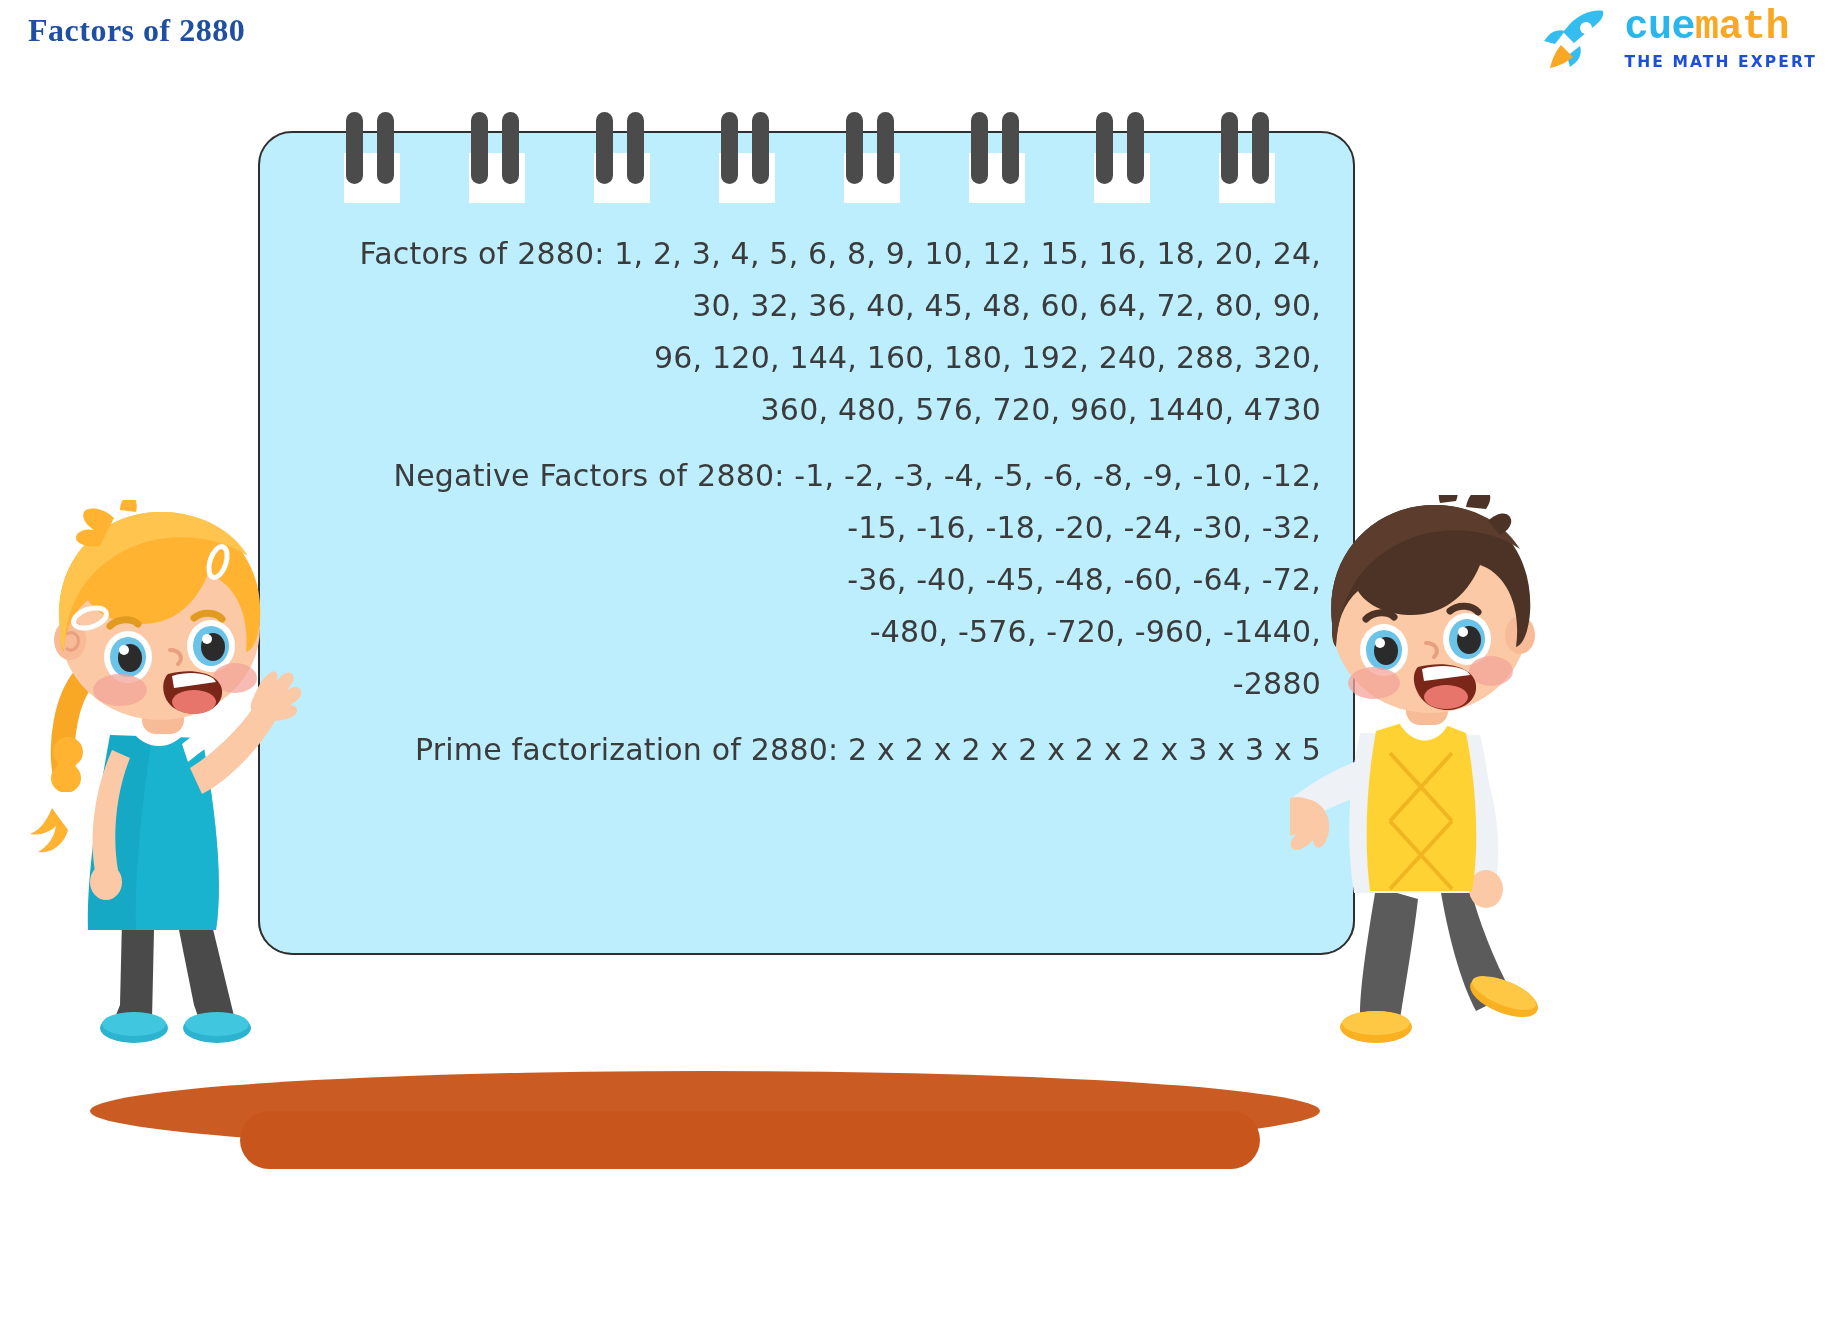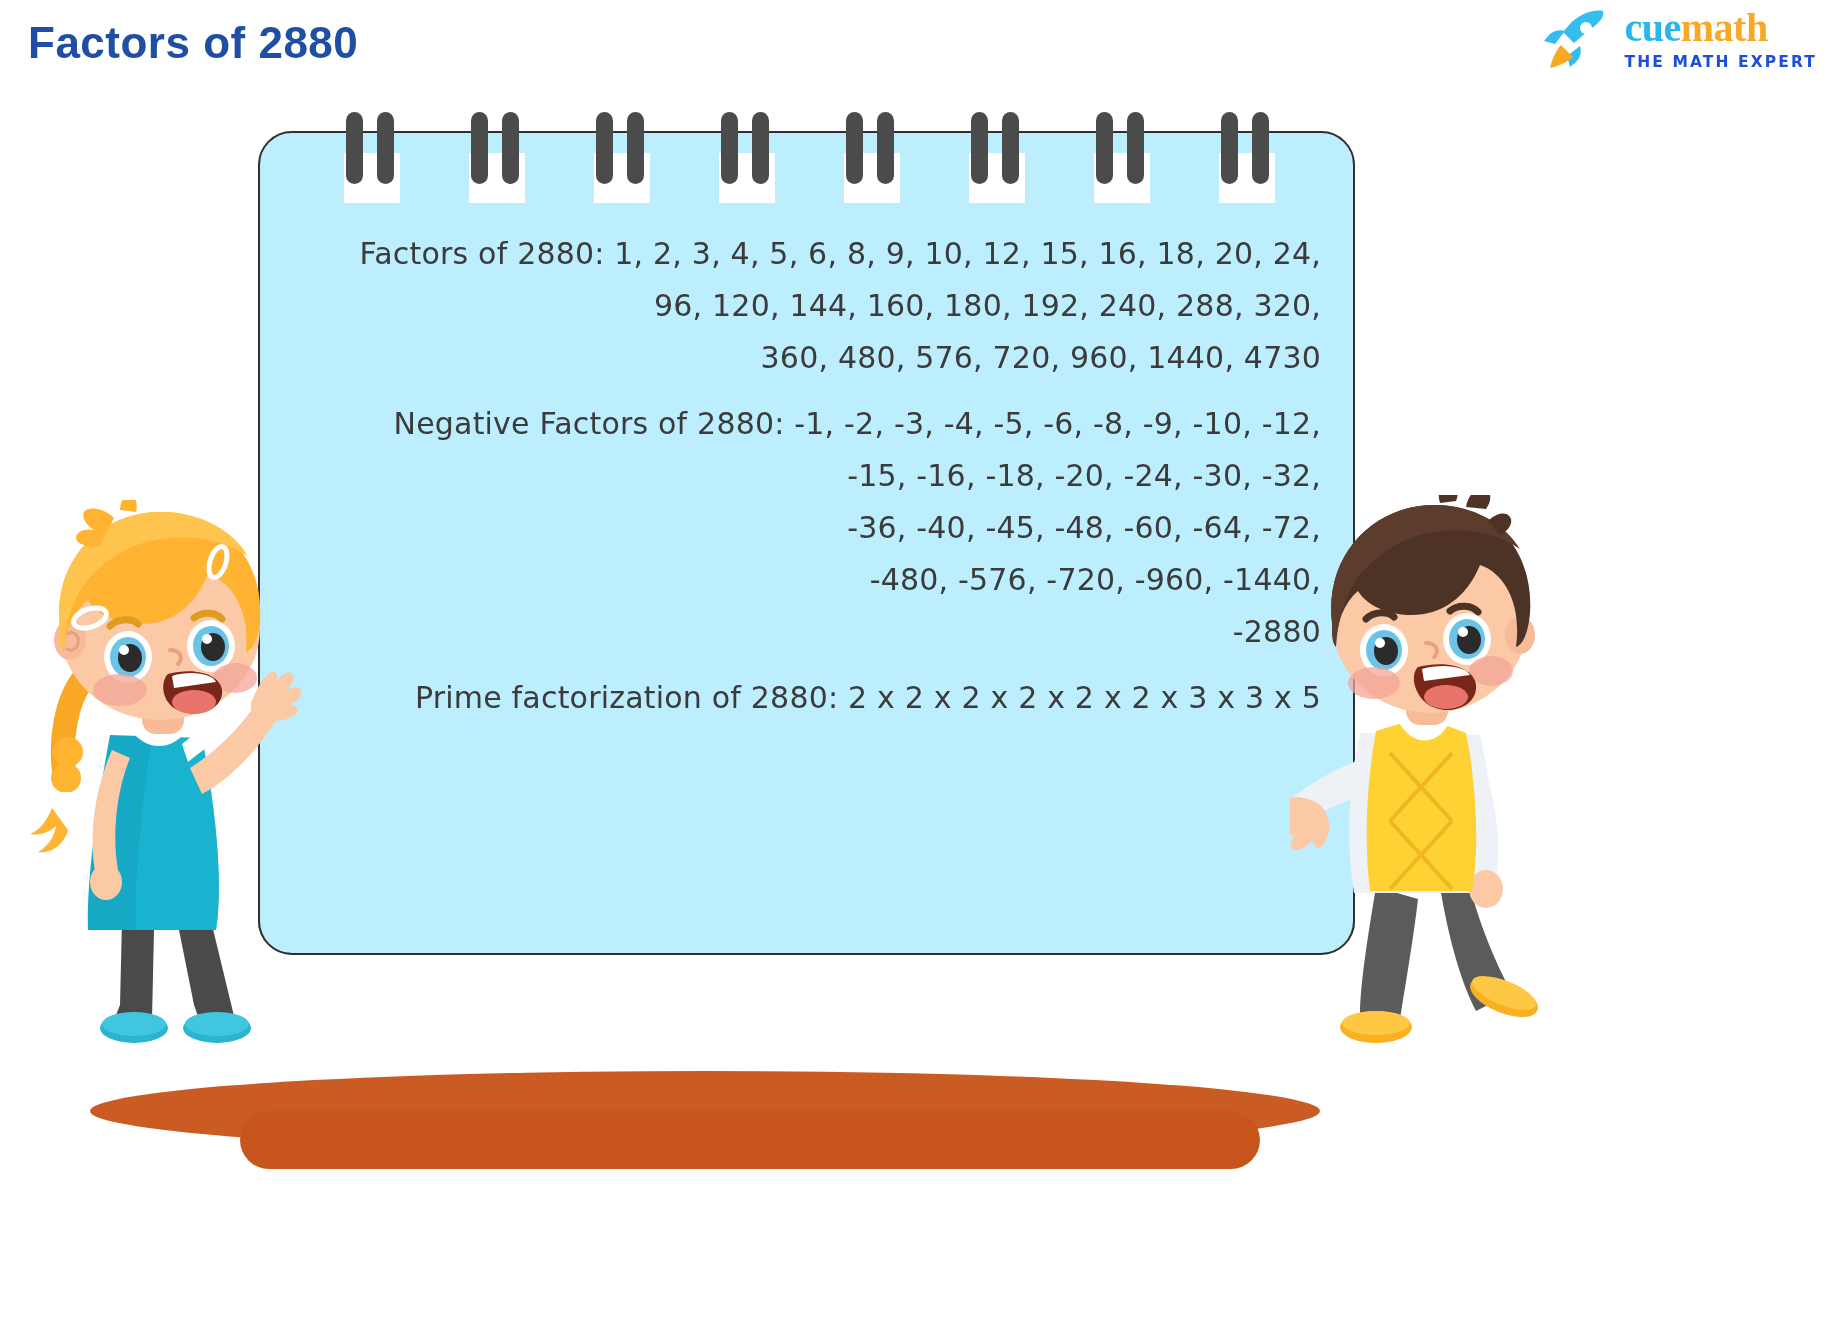--- a/index.html
+++ b/index.html
@@ -12,41 +12,41 @@
     height: 1319px;
     position: relative;
     overflow: hidden;
     font-family: "DejaVu Sans", sans-serif;
   }
 
   
   .page-title {
     position: absolute;
     left: 28px;
-    top: 18px;
-    font-family: Liberation Sans, sans-serif;
-    font-size: 44px;
+    top: 12px;
+    font-family: Liberation Serif, serif;
+    font-size: 32px;
     font-weight: bold;
     color: #1f4fa3;
     letter-spacing: 0.5px;
     white-space: nowrap;
   }
 
   .brand {
     position: absolute;
     right: 26px;
     top: 8px;
     display: flex;
     align-items: flex-start;
     gap: 14px;
   }
   .brand-rocket { width: 70px; height: 66px; display:block; }
   .brand-words { display: flex; flex-direction: column; align-items: flex-start; }
   .brand-name {
-    font-family: Liberation Serif, serif;
+    font-family: Liberation Mono, monospace;
     font-size: 40px;
     font-weight: bold;
     line-height: 1;
     letter-spacing: -0.5px;
     white-space: nowrap;
   }
   .brand-cue { color: #29b6ed; }
   .brand-math { color: #f9a825; }
   .brand-tagline {
     font-family: "DejaVu Sans", sans-serif;
@@ -228,20 +228,21 @@
   </div>
   <div class="ring-pair" style="left:955px">
     <div class="ring-notch"></div>
     <div class="ring-bar left"></div>
     <div class="ring-bar right"></div>
   </div>
 </div>
 
 <div class="sheet-text">
   <div class="txt-line">Factors of 2880: 1, 2, 3, 4, 5, 6, 8, 9, 10, 12, 15, 16, 18, 20, 24,</div>
+  <div class="txt-line">30, 32, 36, 40, 45, 48, 60, 64, 72, 80, 90,</div>
   <div class="txt-line">96, 120, 144, 160, 180, 192, 240, 288, 320,</div>
   <div class="txt-line">360, 480, 576, 720, 960, 1440, 4730</div>
   <div class="block-gap"></div>
   <div class="txt-line">Negative Factors of 2880: -1, -2, -3, -4, -5, -6, -8, -9, -10, -12,</div>
   <div class="txt-line">-15, -16, -18, -20, -24, -30, -32,</div>
   <div class="txt-line">-36, -40, -45, -48, -60, -64, -72,</div>
   <div class="txt-line">-480, -576, -720, -960, -1440,</div>
   <div class="txt-line">-2880</div>
   <div class="block-gap"></div>
   <div class="txt-line">Prime factorization of 2880: 2 x 2 x 2 x 2 x 2 x 2 x 3 x 3 x 5</div>

